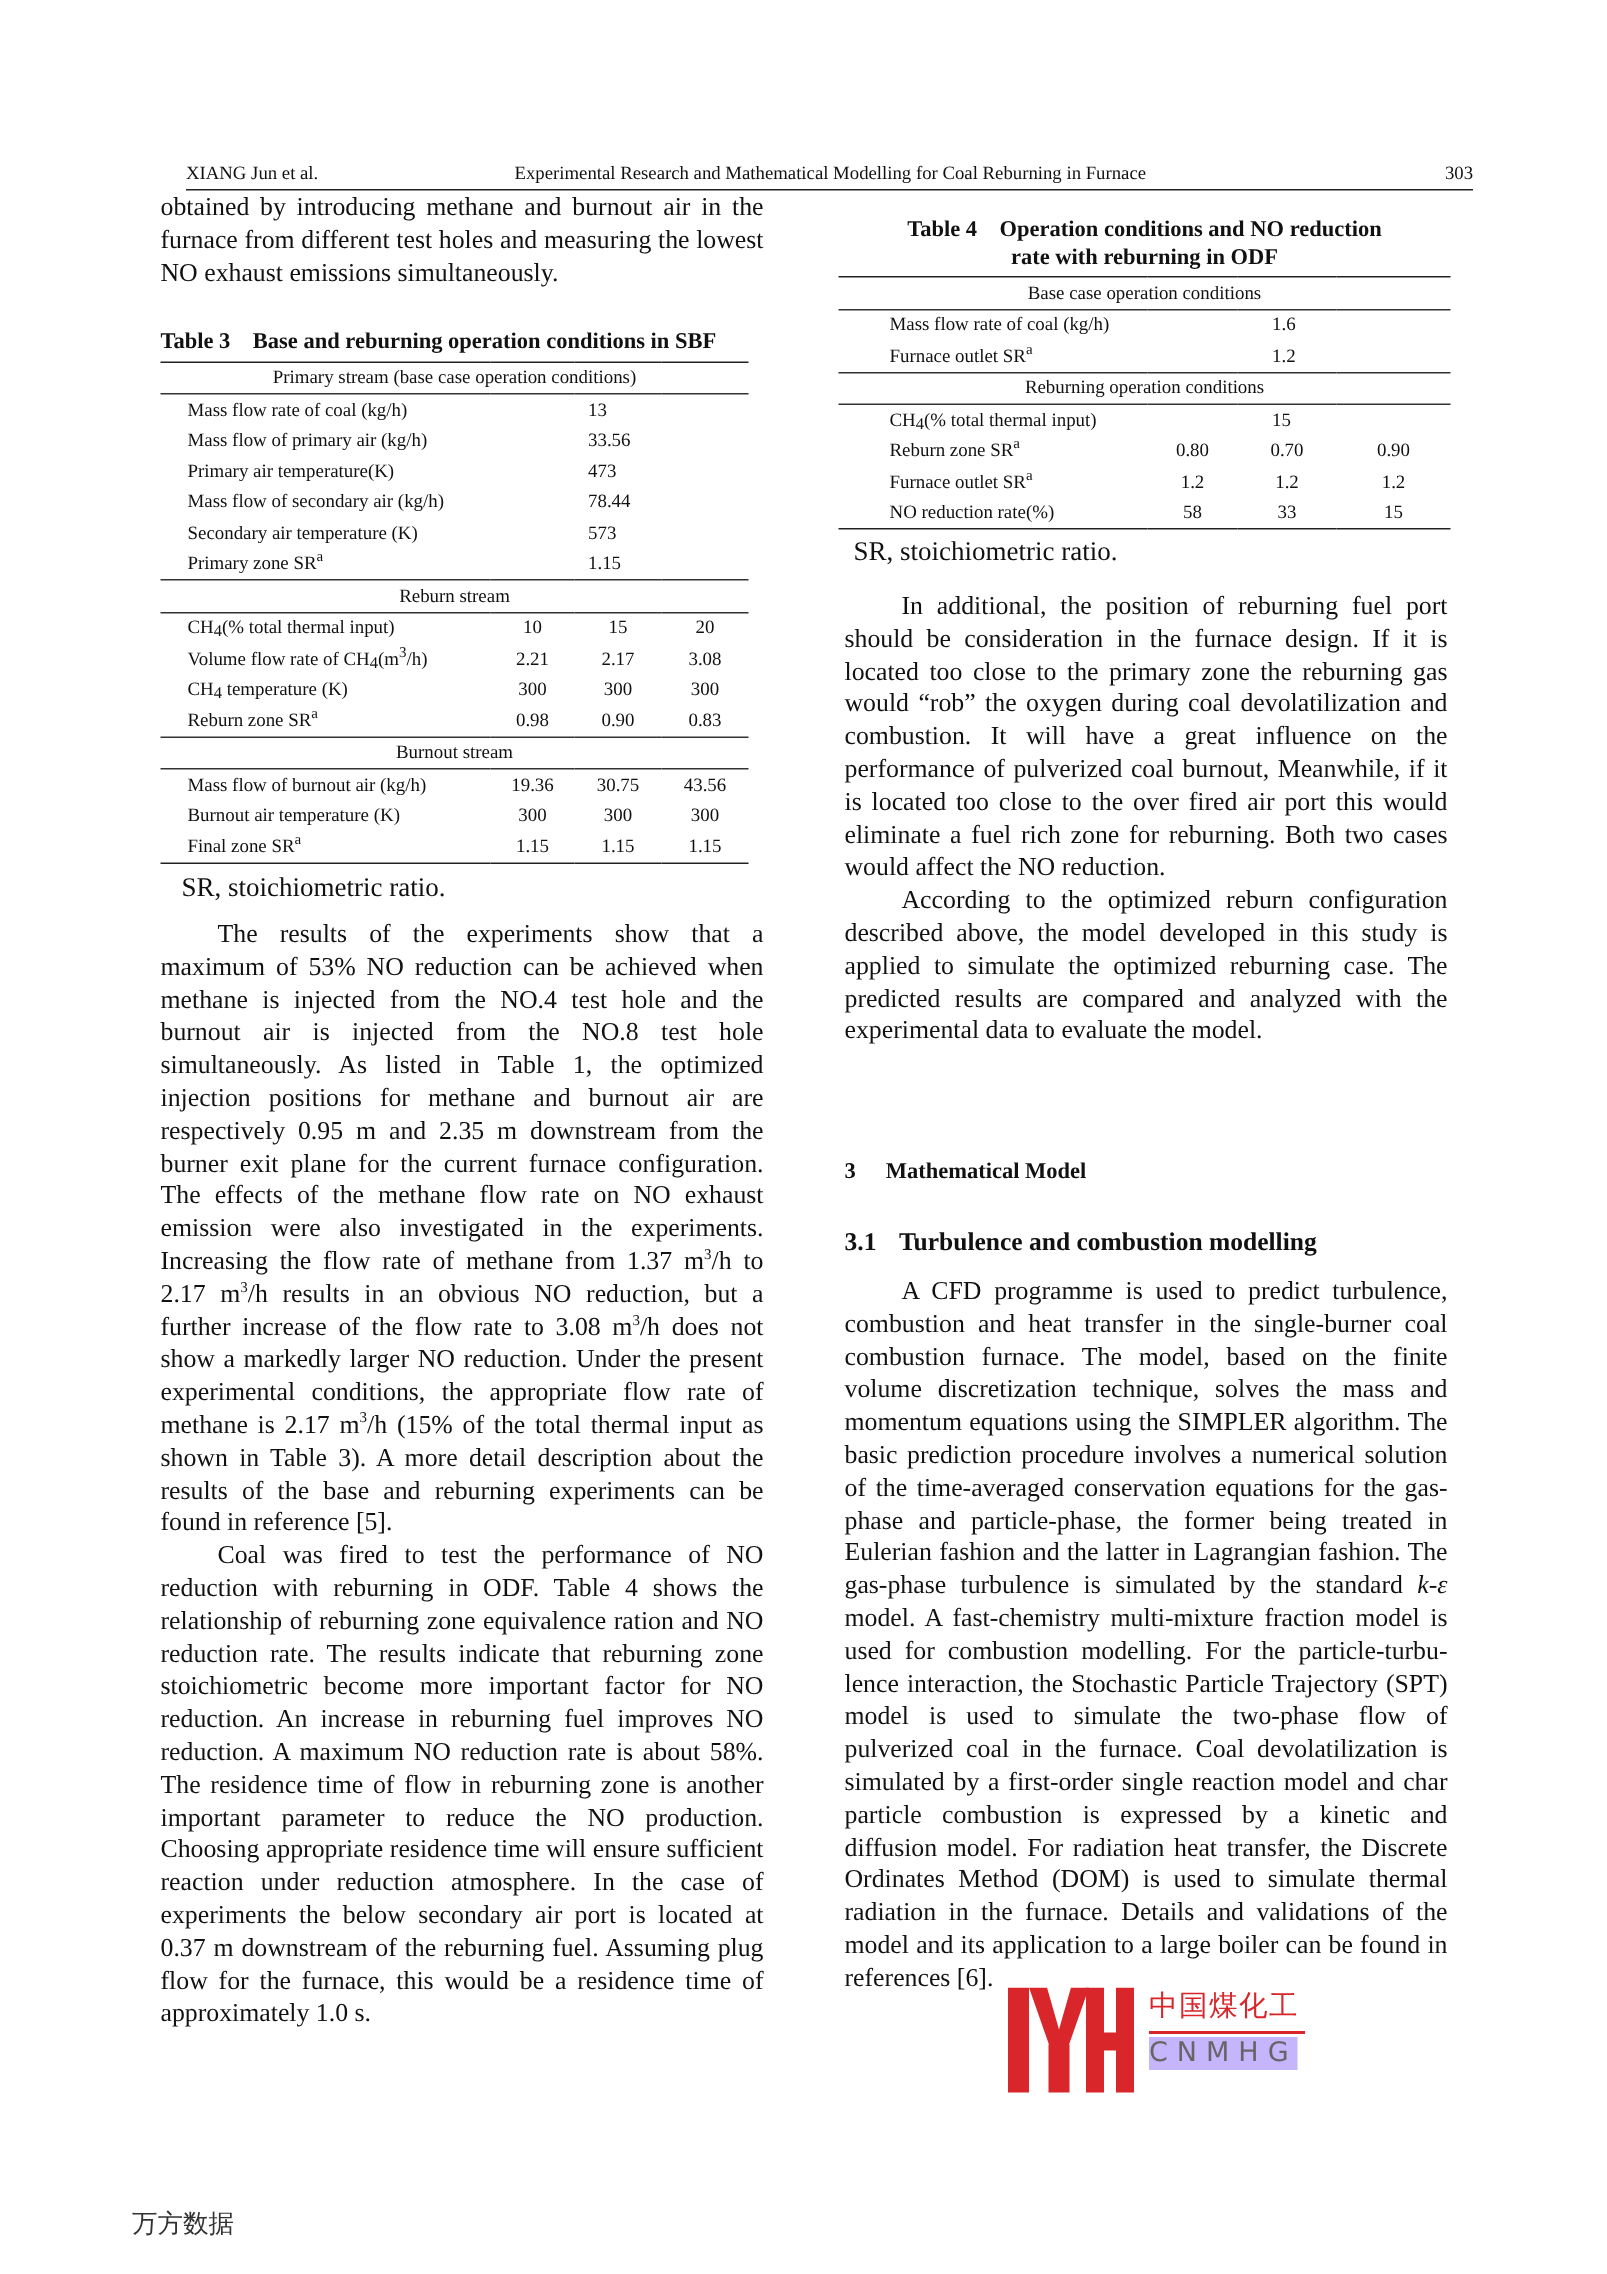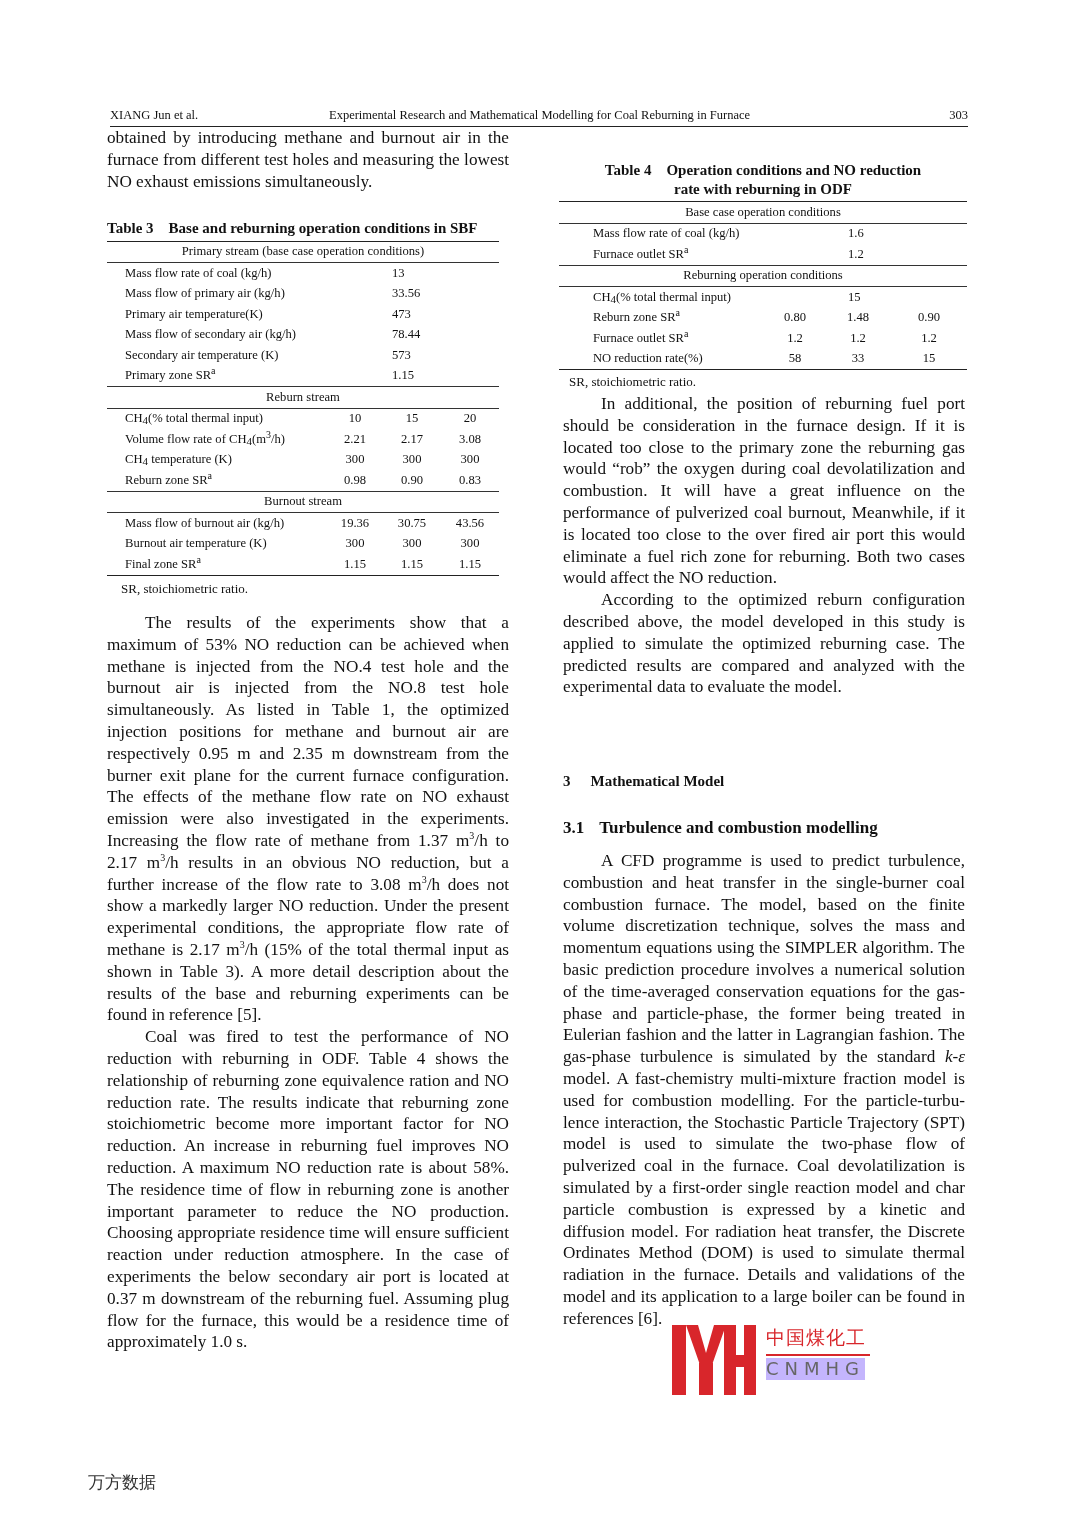--- a/index.html
+++ b/index.html
@@ -1,21 +1,21 @@
 <!DOCTYPE html>
 <html><head>
 <meta charset="utf-8">
 <style>
   html, body { margin: 0; padding: 0; background: #ffffff; }
   body { width: 1071px; height: 1516px; position: relative; overflow: hidden;
          font-family: "Liberation Serif", "DejaVu Serif", serif; color: #111; }
   .abs { position: absolute; }
 
   
-  .run-head { left: 110px; top: 106px; width: 858px; height: 20px;
+  .run-head { left: 124px; top: 106px; width: 858px; height: 20px;
               font-size: 12.5px; border-bottom: 1.6px solid #222; }
   .run-head .l { position: absolute; left: 0; top: 2px; }
   .run-head .c { position: absolute; left: 219px; top: 2px; }
   .run-head .r { position: absolute; right: 0; top: 2px; }
 
   
   .col { width: 402px; font-size: 17.2px; line-height: 21.8px; text-align: justify; }
   .col p { margin: 0; }
   .ind { text-indent: 38px; }
   .lastline { text-align-last: left; }
@@ -24,21 +24,21 @@
 
   
   .tcap { font-weight: bold; font-size: 15px; text-align: center; line-height: 18.5px; }
   table.dt { border-collapse: collapse; font-size: 12.6px; }
   table.dt td { padding: 0; height: 20.5px; vertical-align: middle; }
   table.dt tr.sec td { text-align: center; border-bottom: 1px solid #333; }
   table.dt tr.top td { border-top: 1.8px solid #222; }
   table.dt tr.mid td { border-top: 1px solid #333; }
   table.dt tr.last td { border-bottom: 1.8px solid #222; }
   table.dt td.v { text-align: center; }
-  .note { font-size: 13px; }
+  .note { font-size: 18px; }
 
   
   .h2 { font-weight: bold; font-size: 15px; }
   .h3 { font-weight: bold; font-size: 17px; }
 
   
   .footer { left: 88px; top: 1471px; font-family: "DejaVu Sans", sans-serif;
             font-size: 17px; color: #333; }
 
   
@@ -150,21 +150,21 @@
       </tbody>
     </table>
   <div class="note" style="margin-top:5px; padding-left:14px;">SR, stoichiometric ratio.</div>
 </div>
 
 <div class="abs col" style="left:107px; top:612px;">
   <p class="ind"><span>The results of the experiments show that a maximum of 53% NO reduction can be achieved when methane is injected from the NO.4 test hole and the burnout air is injected from the NO.8 test hole simultaneously. As listed in Table 1, the optimized injection positions for methane and burnout air are respectively 0.95 m and 2.35 m downstream from the burner exit plane for the current furnace configuration. The effects of the methane flow rate on NO exhaust emission were also investigated in the experiments. Increasing the flow rate of methane from 1.37 m</span><sup>3</sup><span>/h to 2.17 m</span><sup>3</sup><span>/h results in an obvious NO reduction, but a further increase of the flow rate to 3.08 m</span><sup>3</sup><span>/h does not show a markedly larger NO reduction. Under the present experimental conditions, the appropriate flow rate of methane is 2.17 m</span><sup>3</sup><span>/h (15% of the total thermal input as shown in Table 3). A more detail description about the results of the base and reburning experiments can be found in reference [5].</span></p>
   <p class="ind lastline">Coal was fired to test the performance of NO reduction with reburning in ODF. Table 4 shows the relationship of reburning zone equivalence ration and NO reduction rate. The results indicate that reburning zone stoichiometric become more important factor for NO reduction. An increase in reburning fuel improves NO reduction. A maximum NO reduction rate is about 58%. The residence time of flow in reburning zone is another important parameter to reduce the NO production. Choosing appropriate residence time will ensure sufficient reaction under reduction atmosphere. In the case of experiments the below secondary air port is located at 0.37 m downstream of the reburning fuel. Assuming plug flow for the furnace, this would be a residence time of approximately 1.0 s.</p>
 </div>
 
-<div class="abs" style="left:559px; top:161px; width:408px;">
+<div class="abs" style="left:559px; top:144px; width:408px;">
   <div class="tcap" style="white-space:pre;">Table 4    Operation conditions and NO reduction</div>
   <div class="tcap">rate with reburning in ODF</div>
   <table class="dt" id="t4" style="width:408px; margin-top:3px;">
     <colgroup>
         <col style="width:206px">
         <col style="width:60px">
         <col style="width:66px">
         <col style="width:76px">
       </colgroup>
   <tbody>
@@ -182,21 +182,21 @@
         <tr class="sec mid">
           <td colspan="4">Reburning operation conditions</td>
         </tr>
         <tr>
           <td style="padding-left: 34px;">CH<sub>4</sub>(% total thermal input)</td>
           <td class="v" colspan="3" style="text-align: left; padding-left: 83px;">15</td>
         </tr>
         <tr>
           <td style="padding-left: 34px;">Reburn zone SR<sup>a</sup></td>
           <td class="v">0.80</td>
-          <td class="v">1.48</td>
+          <td class="v">0.70</td>
           <td class="v">0.90</td>
         </tr>
         <tr>
           <td style="padding-left: 34px;">Furnace outlet SR<sup>a</sup></td>
           <td class="v">1.2</td>
           <td class="v">1.2</td>
           <td class="v">1.2</td>
         </tr>
         <tr class="last">
           <td style="padding-left: 34px;">NO reduction rate(%)</td>

